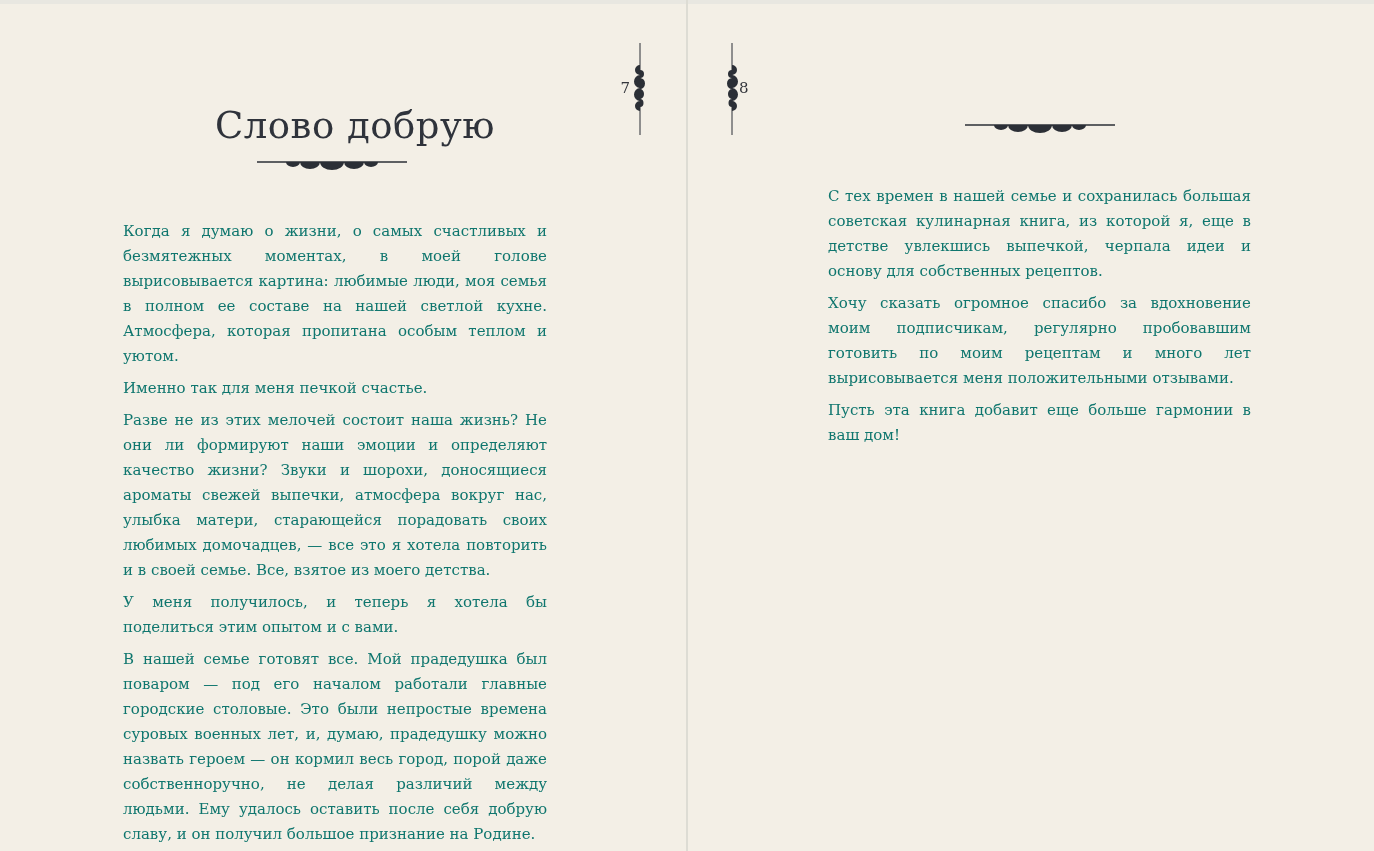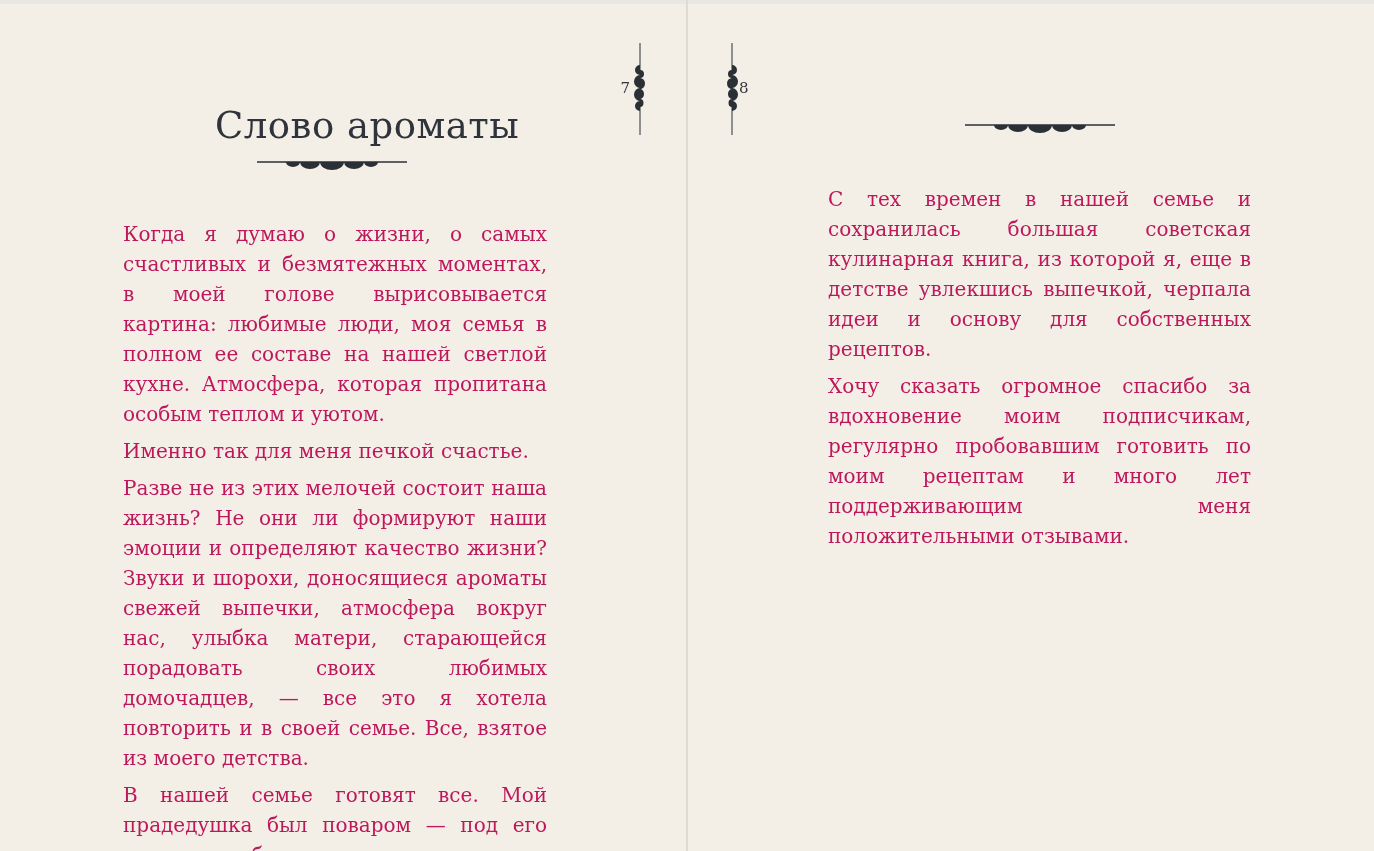--- a/index.html
+++ b/index.html
@@ -55,43 +55,43 @@
     position: absolute;
     font-size: 15px;
     color: #33363c;
     line-height: 16px;
   }
   .pn-left  { left: 612px; top: 80px; width: 18px; text-align: right; }
   .pn-right { left: 51px;  top: 80px; width: 18px; text-align: left; }
 
   .body-col {
     position: absolute;
-    font-size: 20px;
-    line-height: 30px;
-    color: #be185d;
+    font-size: 15px;
+    line-height: 25px;
+    color: #0f766e;
     text-align: justify;
     hyphens: manual;
     -webkit-hyphens: manual;
   }
   .col-left  { left: 123px; top: 219px; width: 424px; }
   .col-right { left: 140px; top: 184px; width: 423px; } 
 
   .body-col p { margin: 0 0 7px 0; }
 </style>
 </head>
 <body>
 
 <div class="spread">
 
   <div class="top-strip"></div>
   <div class="spine"></div>
 
   <section class="page page-left">
 
-    <h1 class="title">Слово ароматы</h1>
+    <h1 class="title">Слово добрую</h1>
 
     <div class="flourish flourish-left">
       <svg width="150" height="16" viewBox="0 0 150 16" aria-hidden="true">
         <line x1="0" y1="4" x2="150" y2="4" stroke="#2b2f36" stroke-width="1.4"></line>
         <path d="M29,4 a7,5 0 0 0 14,0 a10,7 0 0 0 20,0 a12,8 0 0 0 24,0 a10,7 0 0 0 20,0 a7,5 0 0 0 14,0 z" fill="#2b2f36"></path>
       </svg>
     </div>
 
     <div class="marker marker-left">
       <svg width="12" height="92" viewBox="0 0 12 92" aria-hidden="true">
@@ -100,20 +100,21 @@
         <path d="M6,27 a4,4 0 0 1 0,8 a5,5.5 0 0 1 0,11 a4,5 0 0 1 0,10 a3.5,4 0 0 1 0,8 z" fill="#2b2f36"></path>
       </svg>
     </div>
 
     <div class="page-number pn-left">7</div>
 
     <div class="body-col col-left">
       <p>Когда я думаю о жизни, о самых счастливых и безмятежных моментах, в моей голове вырисовывается картина: любимые люди, моя семья в полном ее составе на нашей светлой кухне. Атмосфера, которая пропитана особым теплом и уютом.</p>
       <p>Именно так для меня печкой счастье.</p>
       <p>Разве не из этих мелочей состоит наша жизнь? Не они ли фор­мируют наши эмоции и определяют качество жизни? Звуки и шорохи, доносящиеся ароматы свежей выпечки, атмосфера вокруг нас, улыбка матери, старающейся порадовать своих любимых домочадцев, — все это я хотела повторить и в своей семье. Все, взятое из моего детства.</p>
+      <p>У меня получилось, и теперь я хотела бы поделиться этим опытом и с вами.</p>
       <p>В нашей семье готовят все. Мой прадедушка был поваром — под его началом работали главные городские столовые. Это были непростые времена суровых военных лет, и, думаю, прадедушку можно назвать героем — он кормил весь город, порой даже собственноручно, не делая различий между людьми. Ему удалось оставить после себя добрую славу, и он получил большое признание на Родине.</p>
     </div>
   </section>
 
   <section class="page page-right">
 
     <div class="flourish flourish-right">
       <svg width="150" height="16" viewBox="0 0 150 16" aria-hidden="true">
         <line x1="0" y1="4" x2="150" y2="4" stroke="#2b2f36" stroke-width="1.4"></line>
         <path d="M29,4 a7,5 0 0 0 14,0 a10,7 0 0 0 20,0 a12,8 0 0 0 24,0 a10,7 0 0 0 20,0 a7,5 0 0 0 14,0 z" fill="#2b2f36"></path>
@@ -125,17 +126,18 @@
         <line x1="6" y1="0" x2="6" y2="92" stroke="#2b2f36" stroke-width="1"></line>
         <path d="M6,22 a5,5 0 0 1 0,10 a6,6.5 0 0 1 0,13 a6,6.5 0 0 1 0,13 a5,5 0 0 1 0,10 z" fill="#2b2f36"></path>
         <path d="M6,27 a4,4 0 0 0 0,8 a5,5.5 0 0 0 0,11 a4,5 0 0 0 0,10 a3.5,4 0 0 0 0,8 z" fill="#2b2f36"></path>
       </svg>
     </div>
 
     <div class="page-number pn-right">8</div>
 
     <div class="body-col col-right">
       <p>С тех времен в нашей семье и сохранилась большая советская кулинарная книга, из которой я, еще в детстве увлекшись вы­печкой, черпала идеи и основу для собственных рецептов.</p>
-      <p>Хочу сказать огромное спасибо за вдохновение моим под­писчикам, регулярно пробовавшим готовить по моим рецеп­там и много лет поддерживающим меня положительными от­зывами.</p>
+      <p>Хочу сказать огромное спасибо за вдохновение моим под­писчикам, регулярно пробовавшим готовить по моим рецеп­там и много лет вырисовывается меня положительными от­зывами.</p>
+      <p>Пусть эта книга добавит еще больше гармонии в ваш дом!</p>
     </div>
   </section>
 
 </div>
 
 </body></html>

